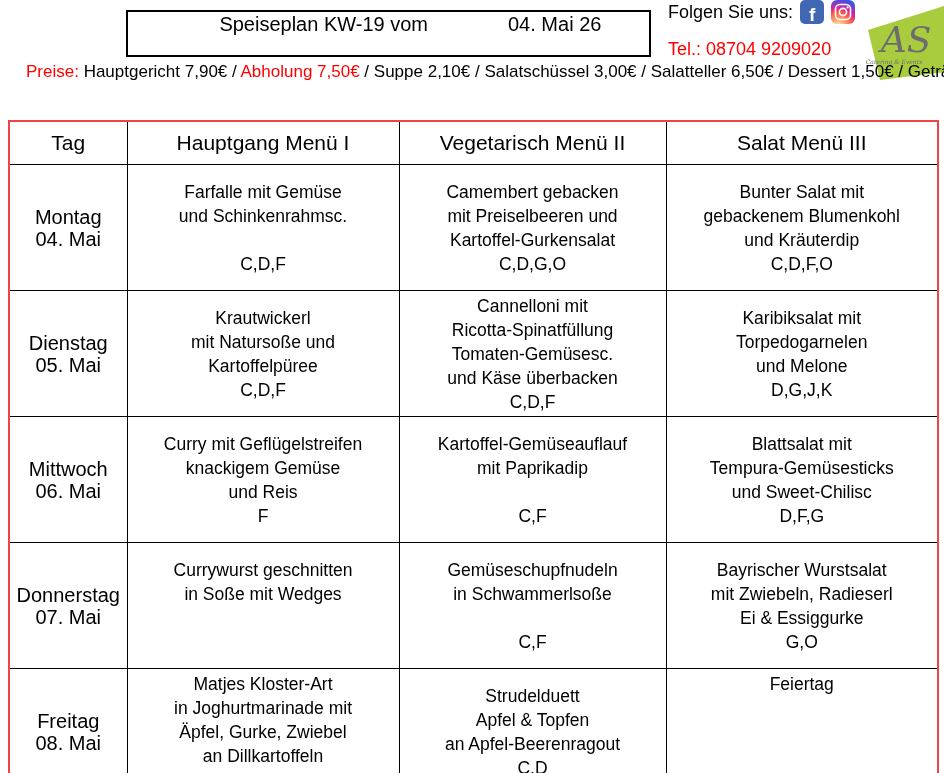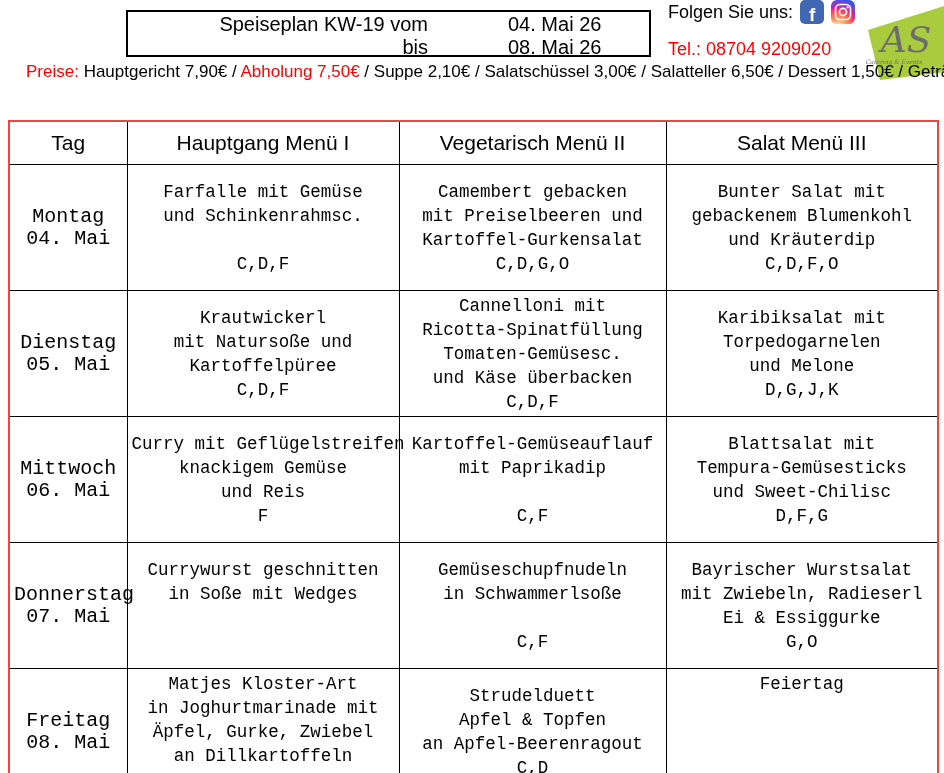--- a/index.html
+++ b/index.html
@@ -29,35 +29,31 @@
 
   
   .price-line{position:absolute;left:26px;top:62px;font-size:17px;white-space:pre;}
 
   
   table.menu{position:absolute;left:8px;top:84px;border-collapse:collapse;
              table-layout:fixed;width:929px;}
   table.menu, table.menu th, table.menu td{border:1px solid #000;}
   table.menu{border:2px solid #ef4444;margin-top:36px;}
   table.menu th{height:40px;font-size:21px;font-weight:normal;text-align:center;}
-  table.menu td{height:121px;text-align:center;vertical-align:middle;padding:2px 4px;font-family:Liberation Mono, monospace;}
+  table.menu td{height:121px;text-align:center;vertical-align:middle;padding:2px 4px;}
   .day-name,.day-date{font-size:20px;line-height:22px;}
   .mline{font-size:17.5px;line-height:24px;min-height:24px;white-space:pre;}
 </style>
 </head>
 <body>
 
 <div class="header-box">
   <div class="hrow">
     <span class="hleft">Speiseplan KW-19 vom</span>
     <span class="hdate">04. Mai 26</span>
-  </div>
-  <div class="hrow">
-    <span class="hleft">bis</span>
-    <span class="hdate">08. Mai 26</span>
   </div>
 </div>
 
 <div class="follow">
   <span>Folgen Sie uns:</span>
   <span class="fb-icon">
       <span>f</span>
     </span>
   <span class="ig-icon">
     <svg width="18" height="18" viewBox="0 0 18 18">

